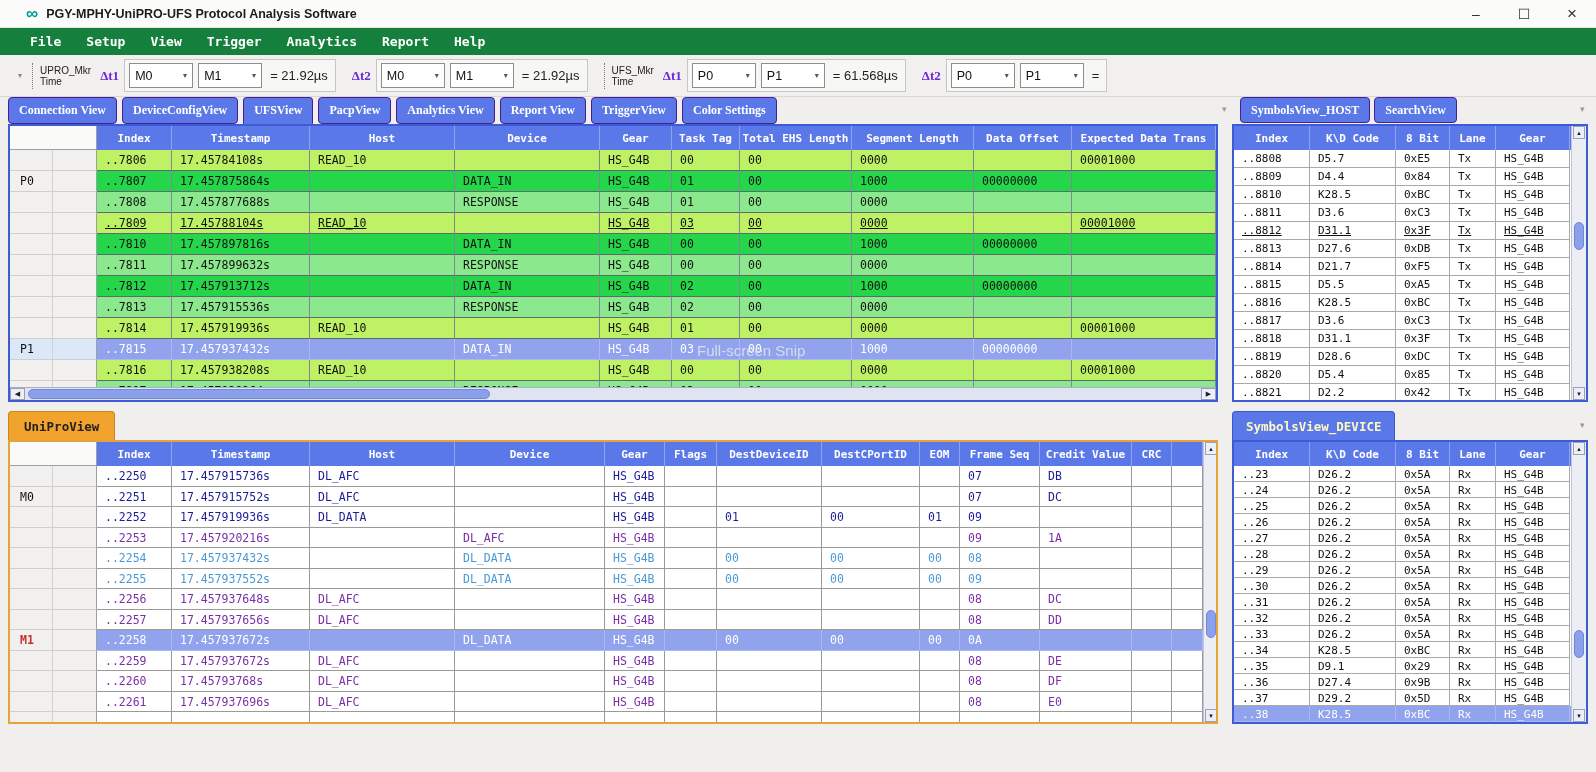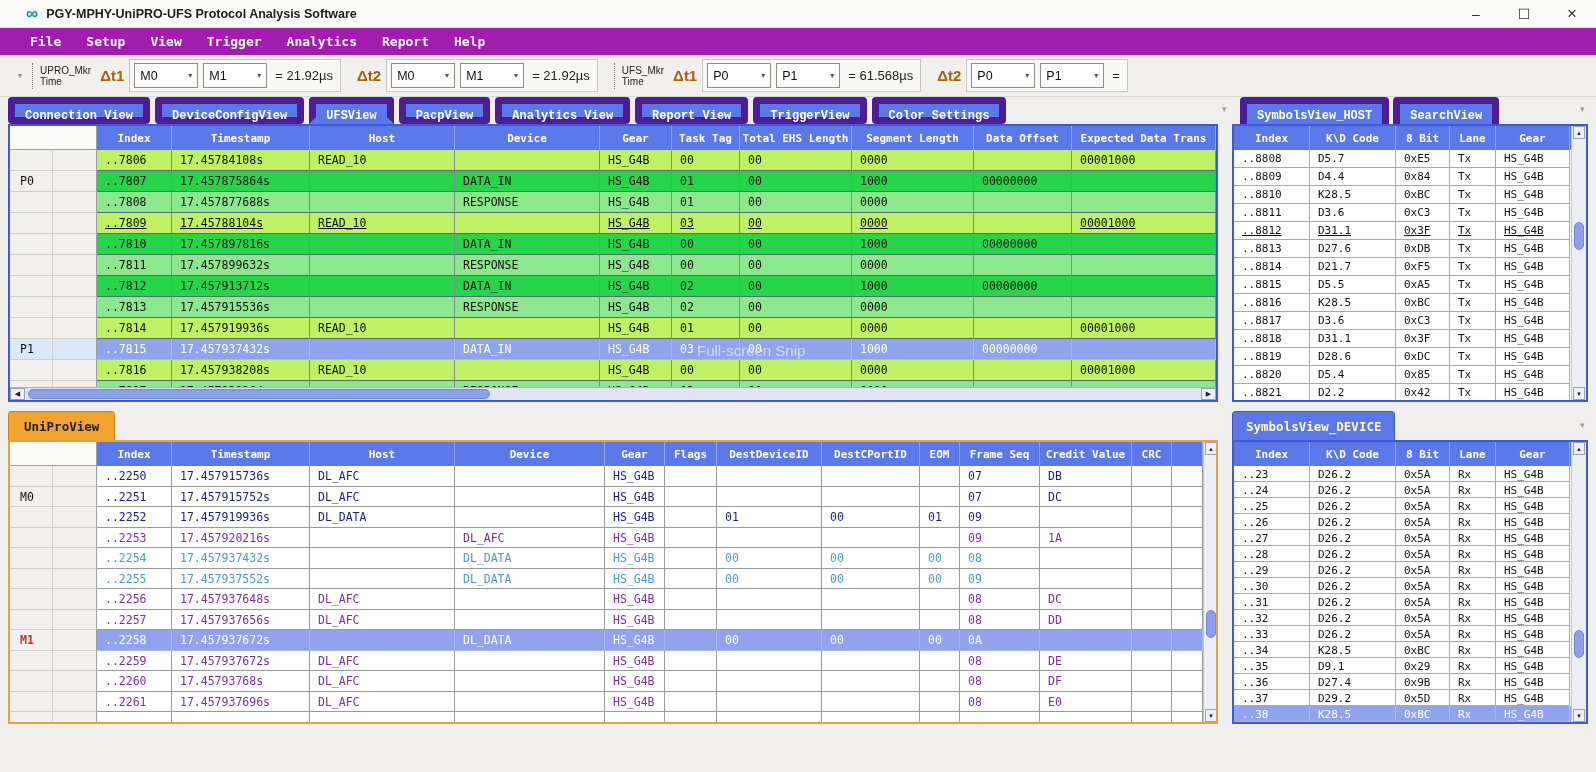--- a/index.html
+++ b/index.html
@@ -10,48 +10,48 @@
   
   .titlebar { position:absolute; left:0; top:0; width:100%; height:28px; background:#fbfbfa;
               border-bottom:1px solid #e3e3e1; display:flex; align-items:center; }
   .logo { color:#009a9a; font-weight:bold; font-size:17px; margin:0 8px 0 26px; line-height:1; }
   .title-text { font-size:12.5px; font-weight:bold; color:#1c1c1c; }
   .win-controls { margin-left:auto; display:flex; height:100%; }
   .win-btn { width:48px; height:100%; display:flex; align-items:center; justify-content:center;
              font-size:14px; color:#333; cursor:default; }
 
   
-  .menubar { position:absolute; left:0; top:28px; width:100%; height:27px; background:#a21caf;
+  .menubar { position:absolute; left:0; top:28px; width:100%; height:27px; background:#15803d;
              display:flex; align-items:center; padding-left:30px; gap:25px; }
   .menu-item { color:#fff; font-family:"DejaVu Sans Mono", monospace; font-weight:bold; font-size:13px; }
 
   
   .toolbar { position:absolute; left:0; top:55px; width:100%; height:42px; background:#f1f0ee;
              border-bottom:1px solid #d8d8d6; display:flex; align-items:center; padding-left:18px; }
   .tb-buttons { display:flex; align-items:center; }
   .tb-btn { font-size:13.5px; color:#a6a6a4; margin-right:25px; white-space:nowrap; }
   .tb-btn.en { color:#111; font-weight:bold; }
   .tb-overflow { color:#888; font-size:8px; margin-right:8px; }
   .tb-markers { display:flex; align-items:center; }
   .grip { border-left:1px dotted #777; height:26px; margin:0 7px 0 2px; }
   .mk-name { font-size:10px; line-height:11px; color:#222; margin-right:7px; white-space:nowrap; }
-  .mk-dtlabel { font-size:15px; font-weight:bold; color:#a16207; margin:0 5px 0 2px; }
+  .mk-dtlabel { font-size:13px; font-weight:bold; color:#6d28d9; margin:0 5px 0 2px;font-family:Liberation Serif, serif; }
   .mk-group { border:1px solid #c6c6c4; background:#f7f7f5; height:33px; display:flex;
               align-items:center; padding:0 7px 0 4px; margin-right:14px; }
   .combo { width:64px; height:25px; background:#fff; border:1px solid #8d8d8b; display:flex;
            align-items:center; justify-content:space-between; padding:0 5px; font-size:12.5px;
            color:#111; margin-right:5px; }
   .combo .chev { color:#555; font-size:8px; }
   .mk-result { font-size:13px; color:#222; margin-left:3px; white-space:nowrap; }
 
   
   .tabrow { position:absolute; left:8px; top:97px; height:27px; display:flex; }
   .tabs-left { display:flex; gap:5px; }
-  .tab { background:#5b78e8; color:#fff; font-family:Liberation Mono, monospace; font-weight:bold;
-         font-size:12px; padding:5px 10px 4px; border-radius:4px; border:7px solid #4c1d95;
+  .tab { background:#5b78e8; color:#fff; font-family:Liberation Serif, serif; font-weight:bold;
+         font-size:12px; padding:5px 10px 4px; border-radius:4px; border:1px solid #4c1d95;
          white-space:nowrap; }
   .tab.active { border-radius:4px 4px 0 0; border-bottom-color:#5b78e8; }
   .tabs-right { position:absolute; left:1240px; top:97px; display:flex; gap:4px; }
   .pin { position:absolute; color:#9a9a98; font-size:9px; }
   .pin-left  { left:1222px; top:104px; }
   .pin-right { left:1580px; top:104px; }
   .pin-right2{ left:1580px; top:420px; }
 
   
   .panel { position:absolute; background:#fff; border:2px solid #3d5bd5; display:flex;

